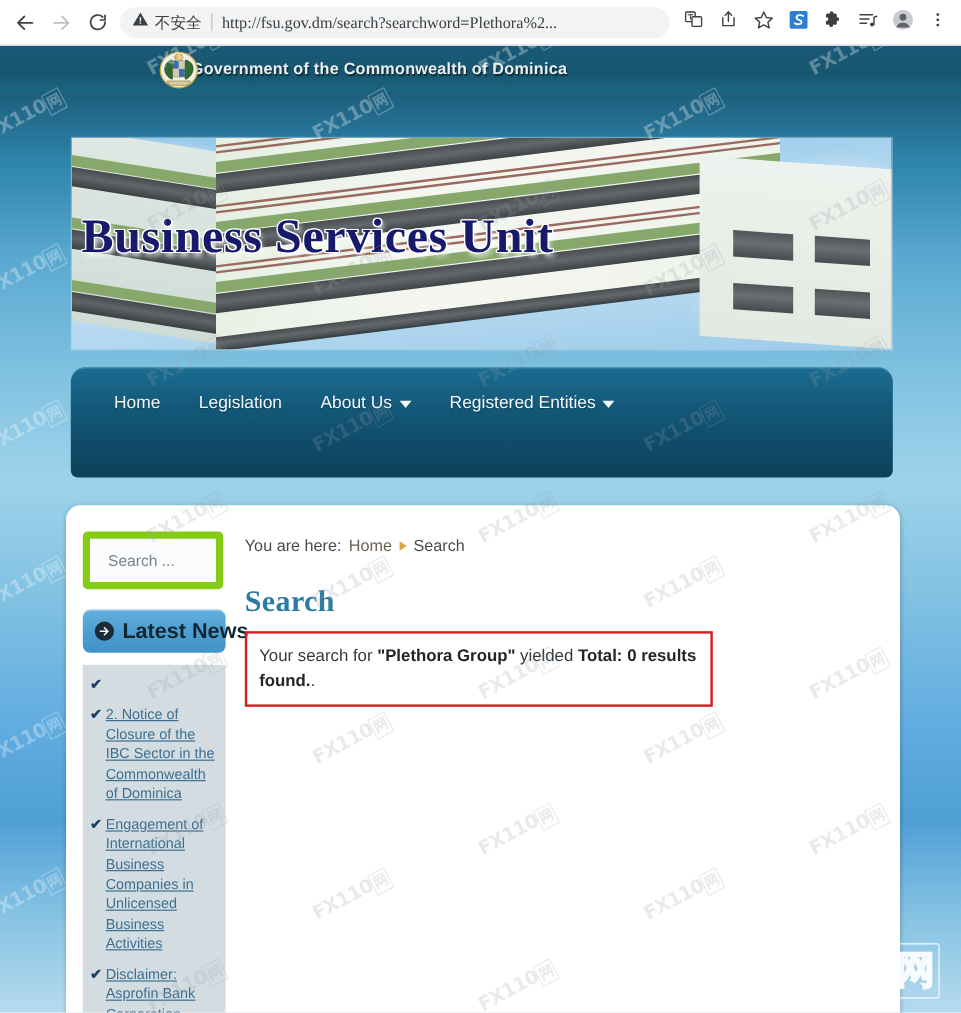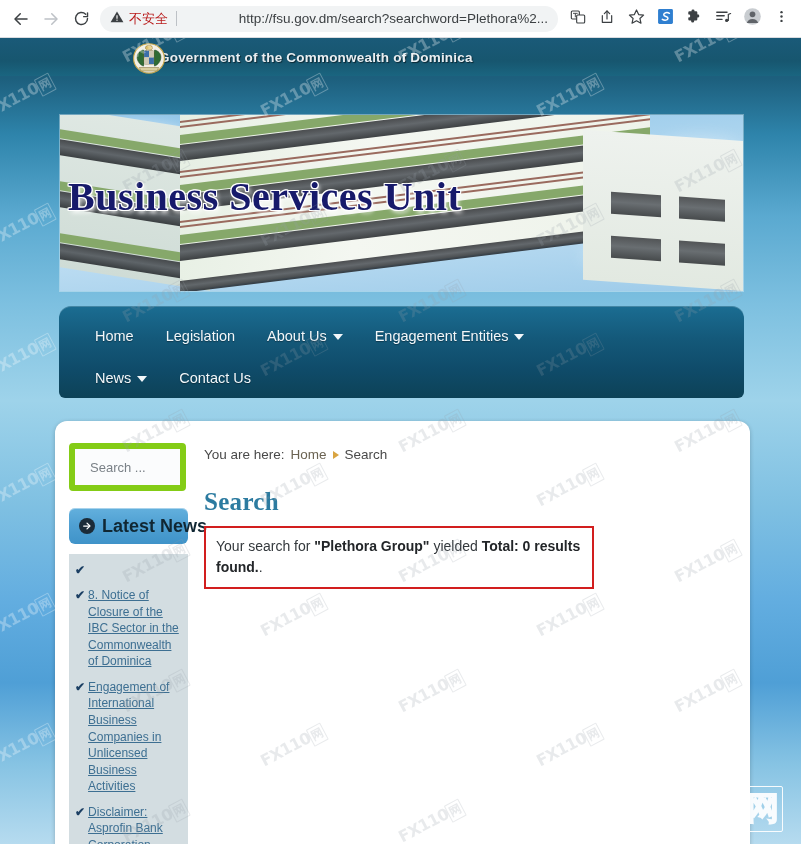--- a/index.html
+++ b/index.html
@@ -39,34 +39,33 @@
     align-items: center;
     margin: 0 6px 0 4px;
     padding: 0 10px;
     min-width: 0;
   }
   .warn-wrap {
     display: flex; align-items: center; gap: 5px;
     flex: 0 0 auto;
   }
   .warn-text {
-    font-size: 13px; color: #b91c1c;
+    font-size: 13px; color: #404040;
     white-space: nowrap;
     font-family: "DejaVu Sans", sans-serif;
   }
   .omni-sep {
     width: 1px; height: 15px; background: #bdc1c6; margin: 0 8px;
     flex: 0 0 auto;
   }
   .url-text {
     font-size: 13.5px; color: #3c4043;
     white-space: nowrap; overflow: hidden; text-overflow: clip;
     flex: 1 1 auto;
-    font-family: Liberation Sans, sans-serif;
-    text-align: right;
+    font-family: Liberation Serif, serif;
   }
   .tool-icons { display: flex; align-items: center; gap: 1px; flex: 0 0 auto; }
   .tool-ic {
     width: 28px; height: 28px;
     display: flex; align-items: center; justify-content: center;
   }
 
   
   .viewport {
     position: relative;
@@ -553,31 +552,22 @@
         <span>Home</span>
       </div>
       <div class="navitem">
         <span>Legislation</span>
       </div>
       <div class="navitem">
         <span>About Us</span>
         <i class="caret"></i>
       </div>
       <div class="navitem">
-        <span>Engagement Entities</span>
+        <span>Registered Entities</span>
         <i class="caret"></i>
-      </div>
-    </div>
-    <div class="navrow">
-      <div class="navitem">
-        <span>News</span>
-        <i class="caret"></i>
-      </div>
-      <div class="navitem">
-        <span>Contact Us</span>
       </div>
     </div>
   </div>
 
   <div class="panel">
 
     <div class="sidebar">
       <input class="searchbox" type="text" placeholder="Search ..." style="">
 
       <div class="latest-news">
@@ -589,21 +579,21 @@
         </span>
         <span class="ln-label">Latest News</span>
       </div>
 
       <div class="newspanel">
         <div class="newsitem">
           <span class="chk">✔</span>
         </div>
         <div class="newsitem">
           <span class="chk">✔</span>
-          <span class="newslink">8. Notice of Closure of the IBC Sector in the Commonwealth of Dominica</span>
+          <span class="newslink">2. Notice of Closure of the IBC Sector in the Commonwealth of Dominica</span>
         </div>
         <div class="newsitem">
           <span class="chk">✔</span>
           <span class="newslink">Engagement of International Business Companies in Unlicensed Business Activities</span>
         </div>
         <div class="newsitem">
           <span class="chk">✔</span>
           <span class="newslink">Disclaimer: Asprofin Bank Corporation</span>
         </div>
       </div>

